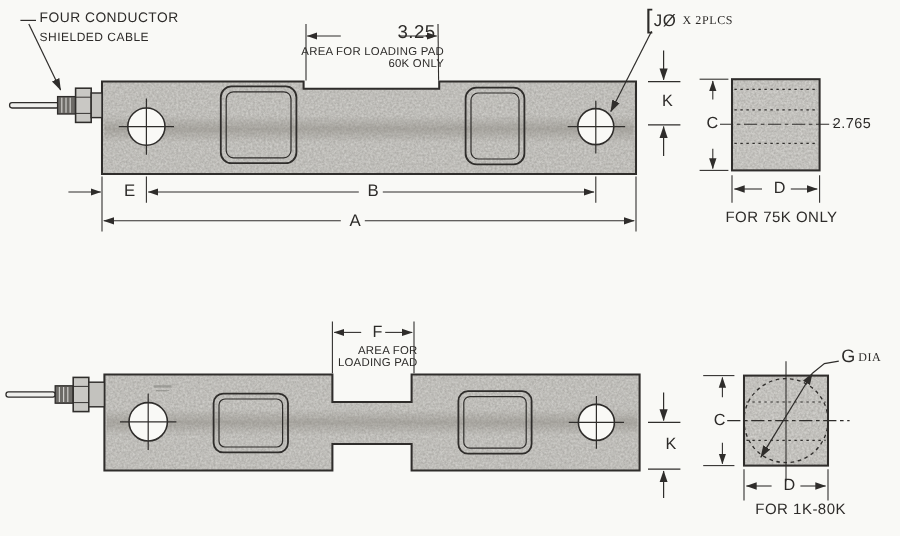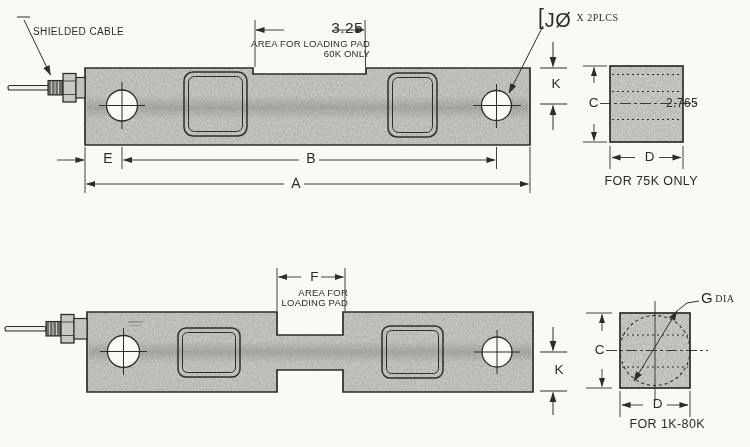--- a/index.html
+++ b/index.html
@@ -12,21 +12,21 @@
   }
   #stage svg{position:absolute;left:0;top:0;}
   .lbl{
     position:absolute;white-space:nowrap;color:#2d2b29;
     letter-spacing:0.4px;line-height:1.05;
   }
   .ctr{text-align:right;}
   .bgpaper{background:#f9f9f6;padding:0 3px;}
   .callout{position:absolute;display:flex;align-items:flex-start;}
   .callout .bracket{font-size:21px;font-weight:400;line-height:20px;transform:scaleY(1.05);}
-  .callout .main{font-size:20px;margin-top:2px;margin-left:1px;letter-spacing:0.5px;}
+  .callout .main{font-size:14px;margin-top:2px;margin-left:1px;letter-spacing:0.5px;}
   .callout .suffix{font-size:10px;margin-top:5px;margin-left:5px;letter-spacing:0.5px;font-family:Liberation Serif, serif;}
   .gcall .main{font-size:15px;margin-top:0;}
   .gcall .suffix{margin-top:4px;margin-left:2px;}
 </style>
 </head>
 <body>
 
 <div id="stage">
 
 <svg width="750" height="447" viewBox="0 0 750 447">
@@ -222,39 +222,40 @@
       <line x1="643" y1="405" x2="622" y2="405" marker-end="url(#ah)"></line>
       <line x1="667" y1="405" x2="688" y2="405" marker-end="url(#ah)"></line>
     </g>
     <g stroke="#2f2d2b" stroke-width="1" fill="none">
       <line x1="634" y1="381" x2="677" y2="311" marker-start="url(#ah)" marker-end="url(#ah)"></line>
       <path d="M677,311 L687,303 L699,301"></path>
     </g>
   </g>
 </svg>
 
+<span class="lbl" style="left:33px;top:9px;font-size:11.5px;">FOUR CONDUCTOR</span>
 <span class="lbl" style="left:33px;top:27px;font-size:10px;">SHIELDED CABLE</span>
 
 <span class="lbl ctr" style="left:257px;top:20px;width:106px;font-size:15.5px;">3.25</span>
 <span class="lbl ctr" style="left:250px;top:38.5px;width:120px;font-size:9.5px;letter-spacing:0.2px;">AREA FOR LOADING PAD</span>
 <span class="lbl ctr" style="left:250px;top:48.5px;width:120px;font-size:9.5px;letter-spacing:0.2px;">60K ONLY</span>
 
 <div class="callout" style="left:538px;top:7px;">
   <span class="bracket">[</span>
   <span class="main">JØ</span>
   <span class="suffix">X 2PLCS</span>
 </div>
 
 <span class="lbl ctr" style="left:93px;top:151px;width:20px;font-size:14px;">E</span>
 <span class="lbl ctr bgpaper" style="left:299px;top:151px;width:14px;font-size:14px;">B</span>
 <span class="lbl ctr bgpaper" style="left:284px;top:175.5px;width:14px;font-size:14px;">A</span>
 <span class="lbl ctr" style="left:545px;top:77px;width:16px;font-size:13.5px;">K</span>
 
 <span class="lbl ctr" style="left:581px;top:95.5px;width:18px;font-size:13.5px;">C</span>
-<span class="lbl" style="left:666px;top:96.5px;font-size:12px;">2.765</span>
+<span class="lbl" style="left:694px;top:96.5px;font-size:12px;">2.765</span>
 <span class="lbl ctr" style="left:638px;top:150px;width:17px;font-size:13.5px;">D</span>
 <span class="lbl ctr" style="left:594px;top:174.5px;width:104px;font-size:12.5px;">FOR 75K ONLY</span>
 
 <span class="lbl ctr" style="left:302px;top:269.5px;width:17px;font-size:13.5px;">F</span>
 <span class="lbl ctr" style="left:272px;top:287.5px;width:76px;font-size:9.5px;letter-spacing:0.2px;">AREA FOR</span>
 <span class="lbl ctr" style="left:272px;top:297.5px;width:76px;font-size:9.5px;letter-spacing:0.2px;">LOADING PAD</span>
 <span class="lbl ctr" style="left:548px;top:362.5px;width:16px;font-size:13.5px;">K</span>
 
 <span class="lbl ctr" style="left:587px;top:342.5px;width:18px;font-size:13.5px;">C</span>
 <span class="lbl ctr" style="left:646px;top:396.5px;width:17px;font-size:13.5px;">D</span>

